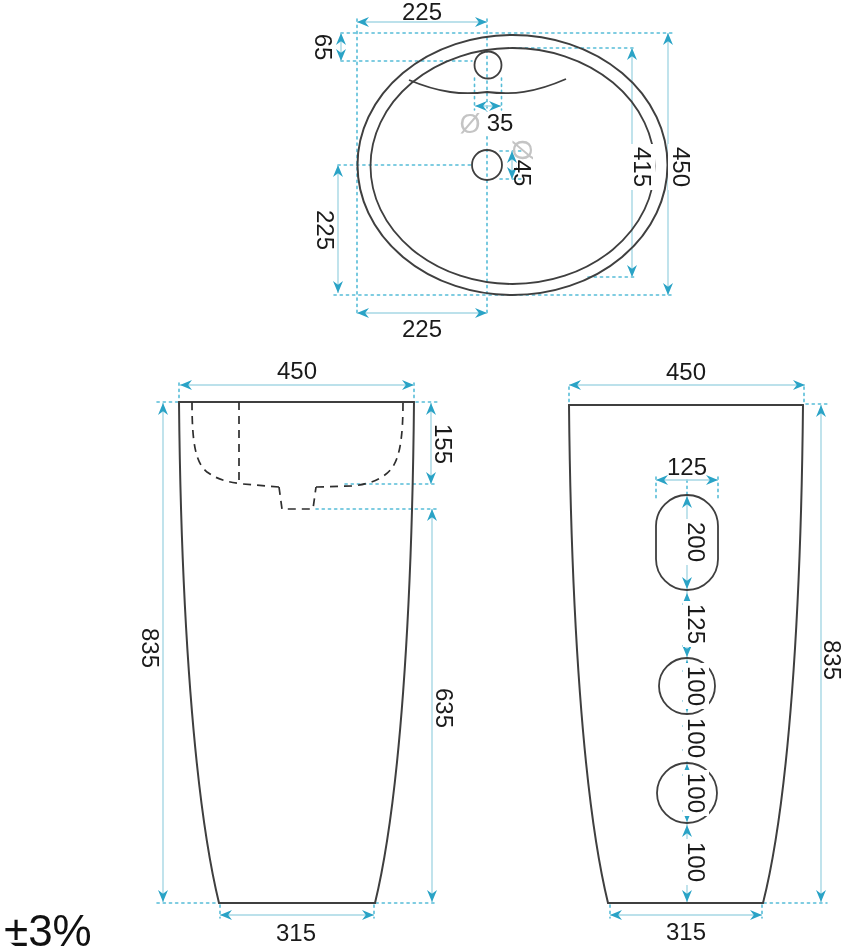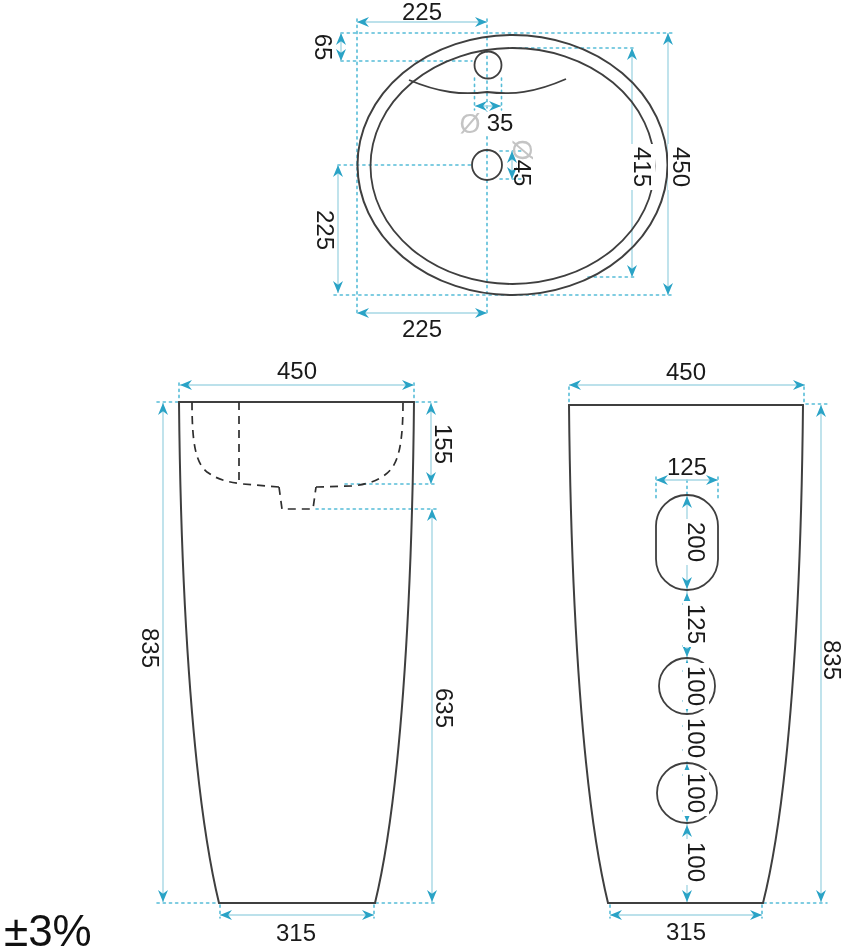--- a/index.html
+++ b/index.html
@@ -1,17 +1,17 @@
 <!DOCTYPE html>
 <html><head>
 <meta charset="utf-8">
 <style>
   html,body{margin:0;padding:0;background:#ffffff;}
   .stage{position:relative;width:844px;height:950px;background:#ffffff;overflow:hidden;
-         font-family:"Liberation Sans",sans-serif;}
+         font-family:"Liberation Sans",sans-serif;border-radius:30px;}
   svg{display:block}
   .outline{stroke:#3f3f3f;stroke-width:2;fill:none;stroke-linecap:round;}
   .outline-thin{stroke:#3f3f3f;stroke-width:1.8;fill:none;}
   .dashedln{stroke:#2e2e2e;stroke-width:1.7;fill:none;stroke-dasharray:8 6;stroke-linecap:butt;}
   .ext{stroke:#55bcd7;stroke-width:1.6;fill:none;stroke-dasharray:2.2 4;stroke-linecap:round;}
   .dim{stroke:#a6d7e4;stroke-width:1.4;fill:none;}
   .arrowhead{fill:#2aa3c6;stroke:none;}
   .dimtxt{fill:#1a1a1a;font-family:"Liberation Sans",sans-serif;font-size:24px;}
   .diamsym{fill:#c4c4c4;font-family:"Liberation Sans",sans-serif;font-size:27px;}
   .lblbg{fill:#ffffff;stroke:none;}

